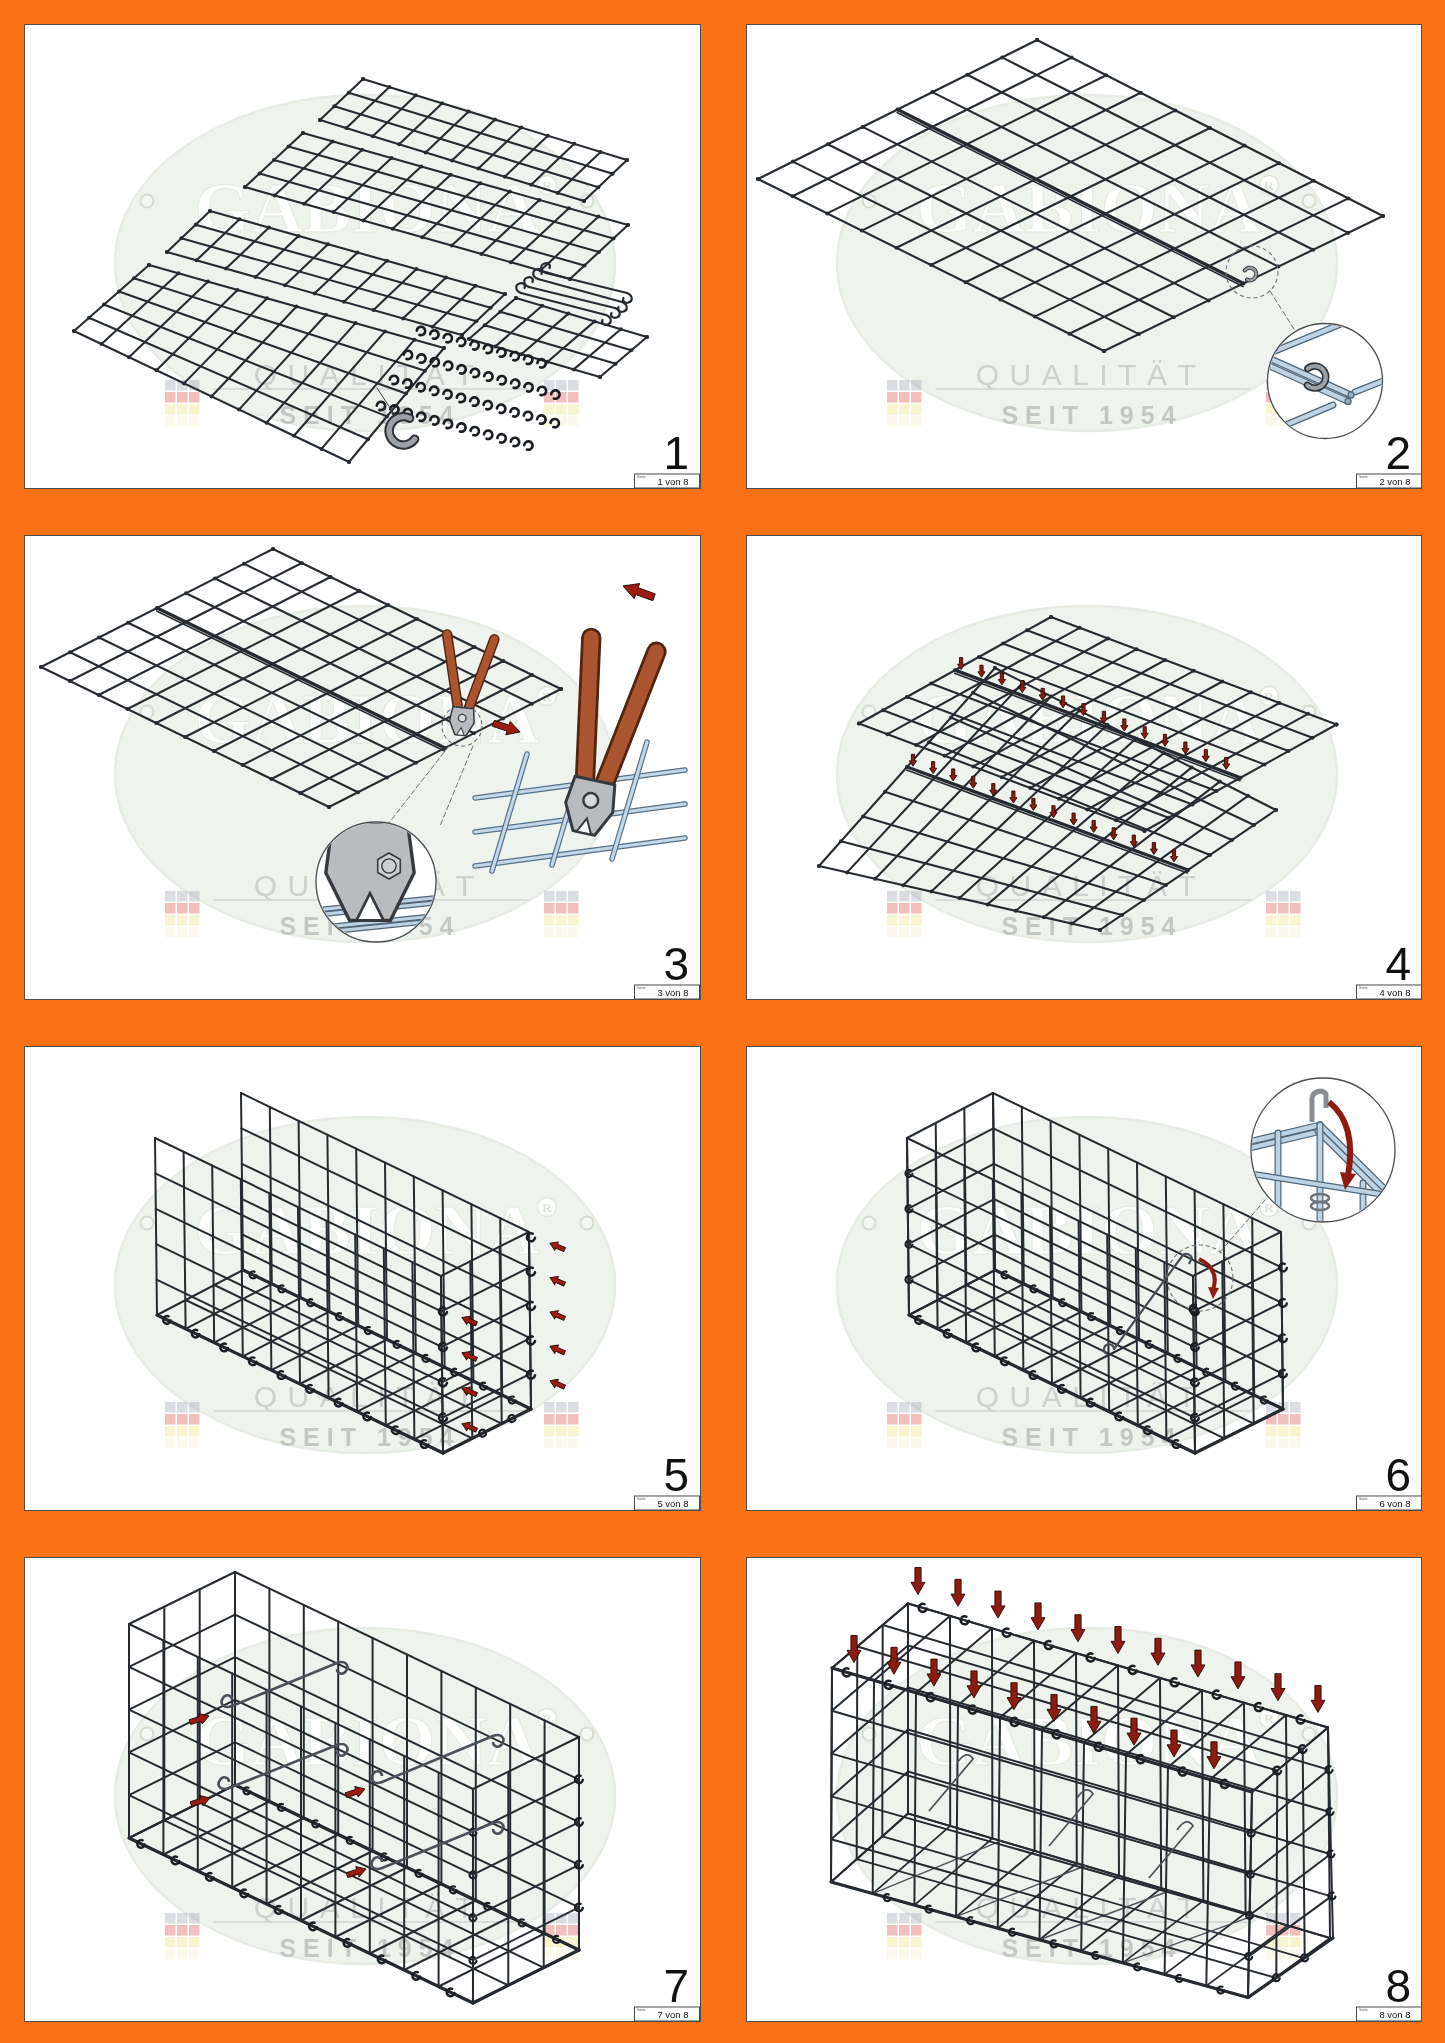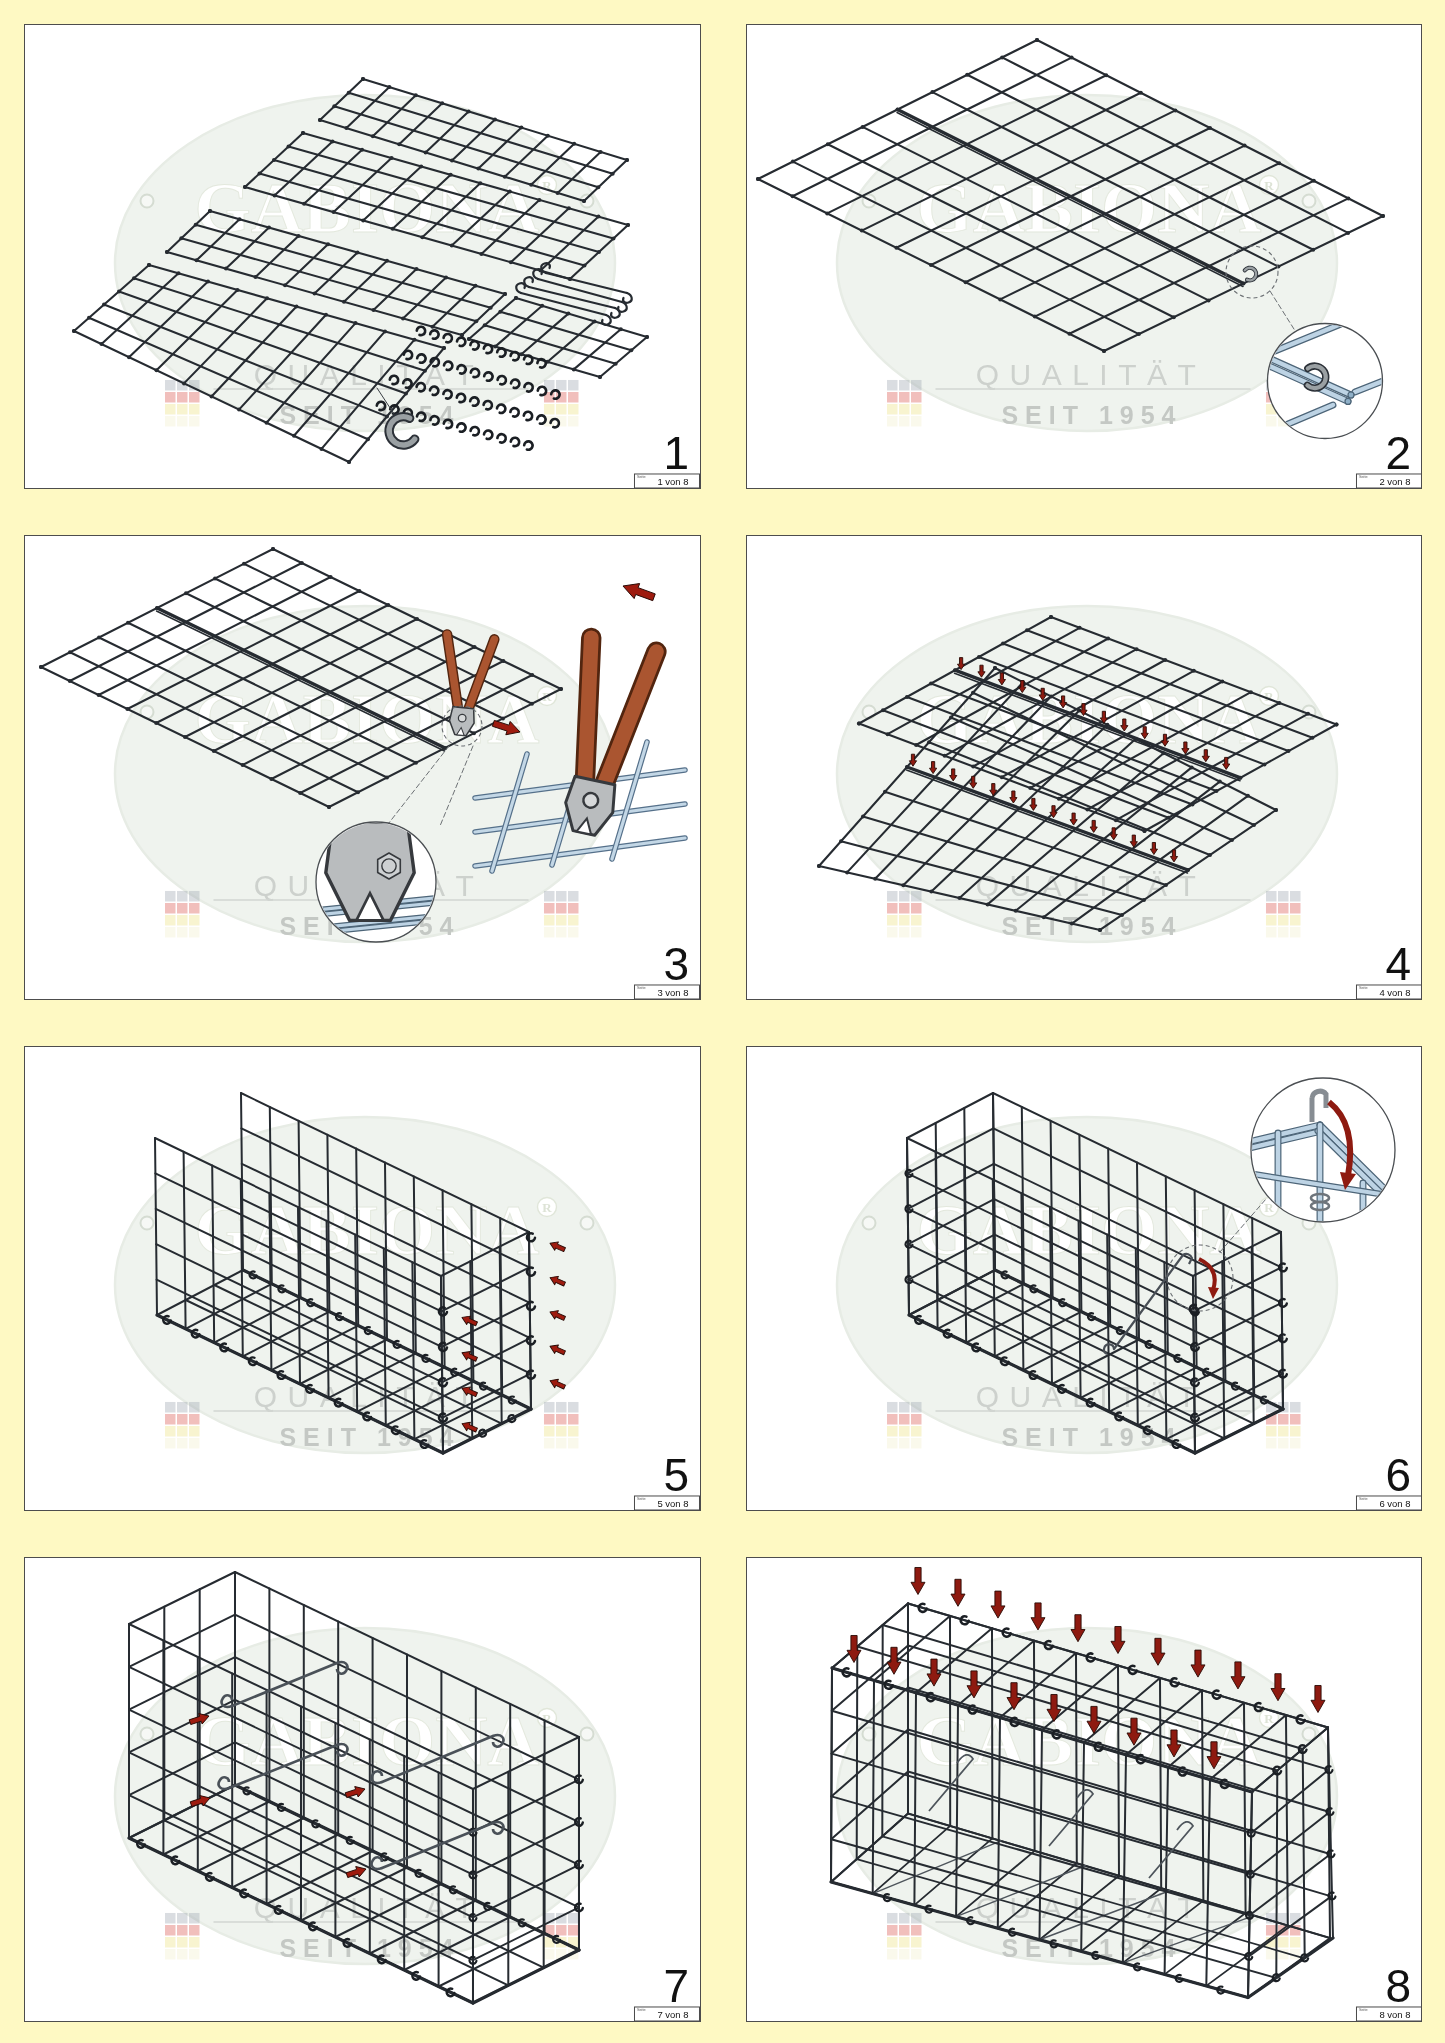--- a/index.html
+++ b/index.html
@@ -1,12 +1,12 @@
 <!DOCTYPE html>
-<html><head><meta charset="utf-8"><style>html,body{margin:0;padding:0;background:#ffffff;}#page{position:relative;width:1445px;height:2043px;background:#fef9c3;overflow:hidden;}.panel{position:absolute;border:1.3px solid #4d4d4d;background:#fff;}</style></head><body>
+<html><head><meta charset="utf-8"><style>html,body{margin:0;padding:0;background:#ffffff;}#page{position:relative;width:1445px;height:2043px;background:#f97316;overflow:hidden;}.panel{position:absolute;border:1.3px solid #4d4d4d;background:#fff;}</style></head><body>
 <div id="page">
     <div class="panel" style="left:24px;top:23.5px;width:674.7px;height:463.2px"><svg width="674.7" height="463.2" viewBox="0 0 674.7 463.2">
         <ellipse cx="340" cy="238" rx="250" ry="168" fill="#eff3ee"></ellipse>
         <ellipse cx="340" cy="238" rx="250" ry="168" fill="none" stroke="#e7ece5" stroke-width="2.5"></ellipse>
         <path d="M 380,40 Q 560,72 628,238" stroke="#ffffff" stroke-width="18" fill="none"></path>
         <text x="342" y="207" font-family="Liberation Serif" font-weight="bold" font-size="72" fill="#ffffff" stroke="#e3e8dd" stroke-width="0.9" text-anchor="middle" textLength="345" lengthAdjust="spacingAndGlyphs">GABIONA</text>
         <circle cx="522.0" cy="160.0" r="9.5" fill="#ffffff" stroke="#e0e6d9" stroke-width="1.4"></circle>
         <text x="522" y="165" font-family="Liberation Serif" font-weight="bold" font-size="13" fill="#dde3d6" text-anchor="middle">R</text>
         <circle cx="122.0" cy="176.0" r="6.5" fill="#f6f8f5" stroke="#d5dcd2" stroke-width="2"></circle>
         <circle cx="562.0" cy="176.0" r="6.5" fill="#f6f8f5" stroke="#d5dcd2" stroke-width="2"></circle>

